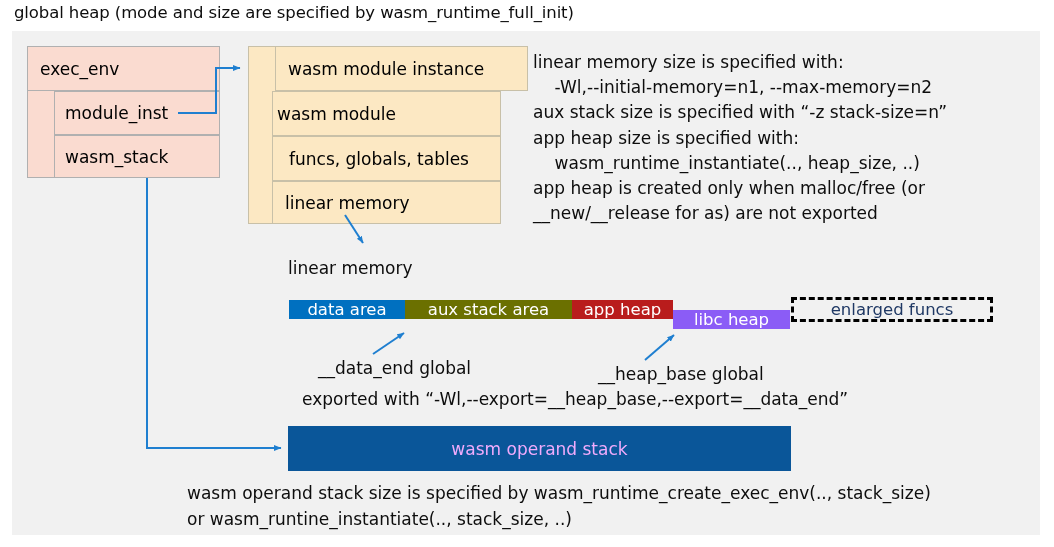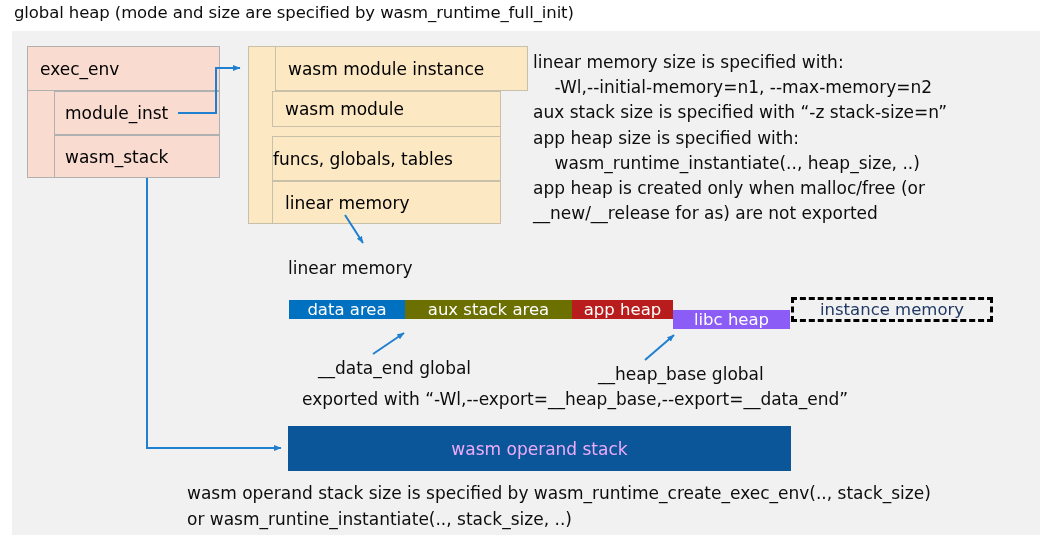--- a/index.html
+++ b/index.html
@@ -171,24 +171,24 @@
     <span>wasm_stack</span>
   </div>
   <div class="cell pink-row" style="left:54px; top:91px; width:166px; height:44px; padding-left:10px;">
     <span>module_inst</span>
   </div>
 
   <div class="box peach" style="left:248px; top:46px; width:253px; height:178px;"></div>
   <div class="cell peach-row" style="left:256px; top:46px; width:253px; height:45px; padding-left:12px;margin-left:19px;">
     <span>wasm module instance</span>
   </div>
-  <div class="cell peach-row" style="left:272px; top:91px; width:229px; height:36px; padding-left:12px;">
+  <div class="cell peach-row" style="left:272px; top:91px; width:229px; height:45px; padding-left:4px;">
     <span>wasm module</span>
   </div>
-  <div class="cell peach-row" style="left:272px; top:136px; width:229px; height:45px; padding-left:0;">
+  <div class="cell peach-row" style="left:272px; top:136px; width:229px; height:45px; padding-left:16px;">
     <span>funcs, globals, tables</span>
   </div>
   <div class="cell peach-row" style="left:272px; top:181px; width:229px; height:43px; padding-left:12px;">
     <span>linear memory</span>
   </div>
 
   <div id="notes">linear memory size is specified with:
     -Wl,--initial-memory=n1, --max-memory=n2
 aux stack size is specified with “-z stack-size=n”
 app heap size is specified with:
@@ -205,21 +205,21 @@
     <div class="seg" style="width:167px; background:#6b7000;">
       <span>aux stack area</span>
     </div>
     <div class="seg" style="width:101px; background:#b91c1c;">
       <span>app heap</span>
     </div>
     <div class="seg" style="width:117px; background:#8b5cf6;margin-top:20px;">
       <span>libc heap</span>
     </div>
     <div class="seg dashed" style="width:202px;">
-      <span>instance memory</span>
+      <span>enlarged funcs</span>
     </div>
   </div>
 
   <div class="caption" style="left:318px; top:358px;">__data_end global</div>
   <div class="caption" style="left:598px; top:364px;">__heap_base global</div>
   <div class="caption" style="left:302px; top:389px;">exported with “-Wl,--export=__heap_base,--export=__data_end”</div>
 
   <div id="opstack">
     <span>wasm operand stack</span>
   </div>

